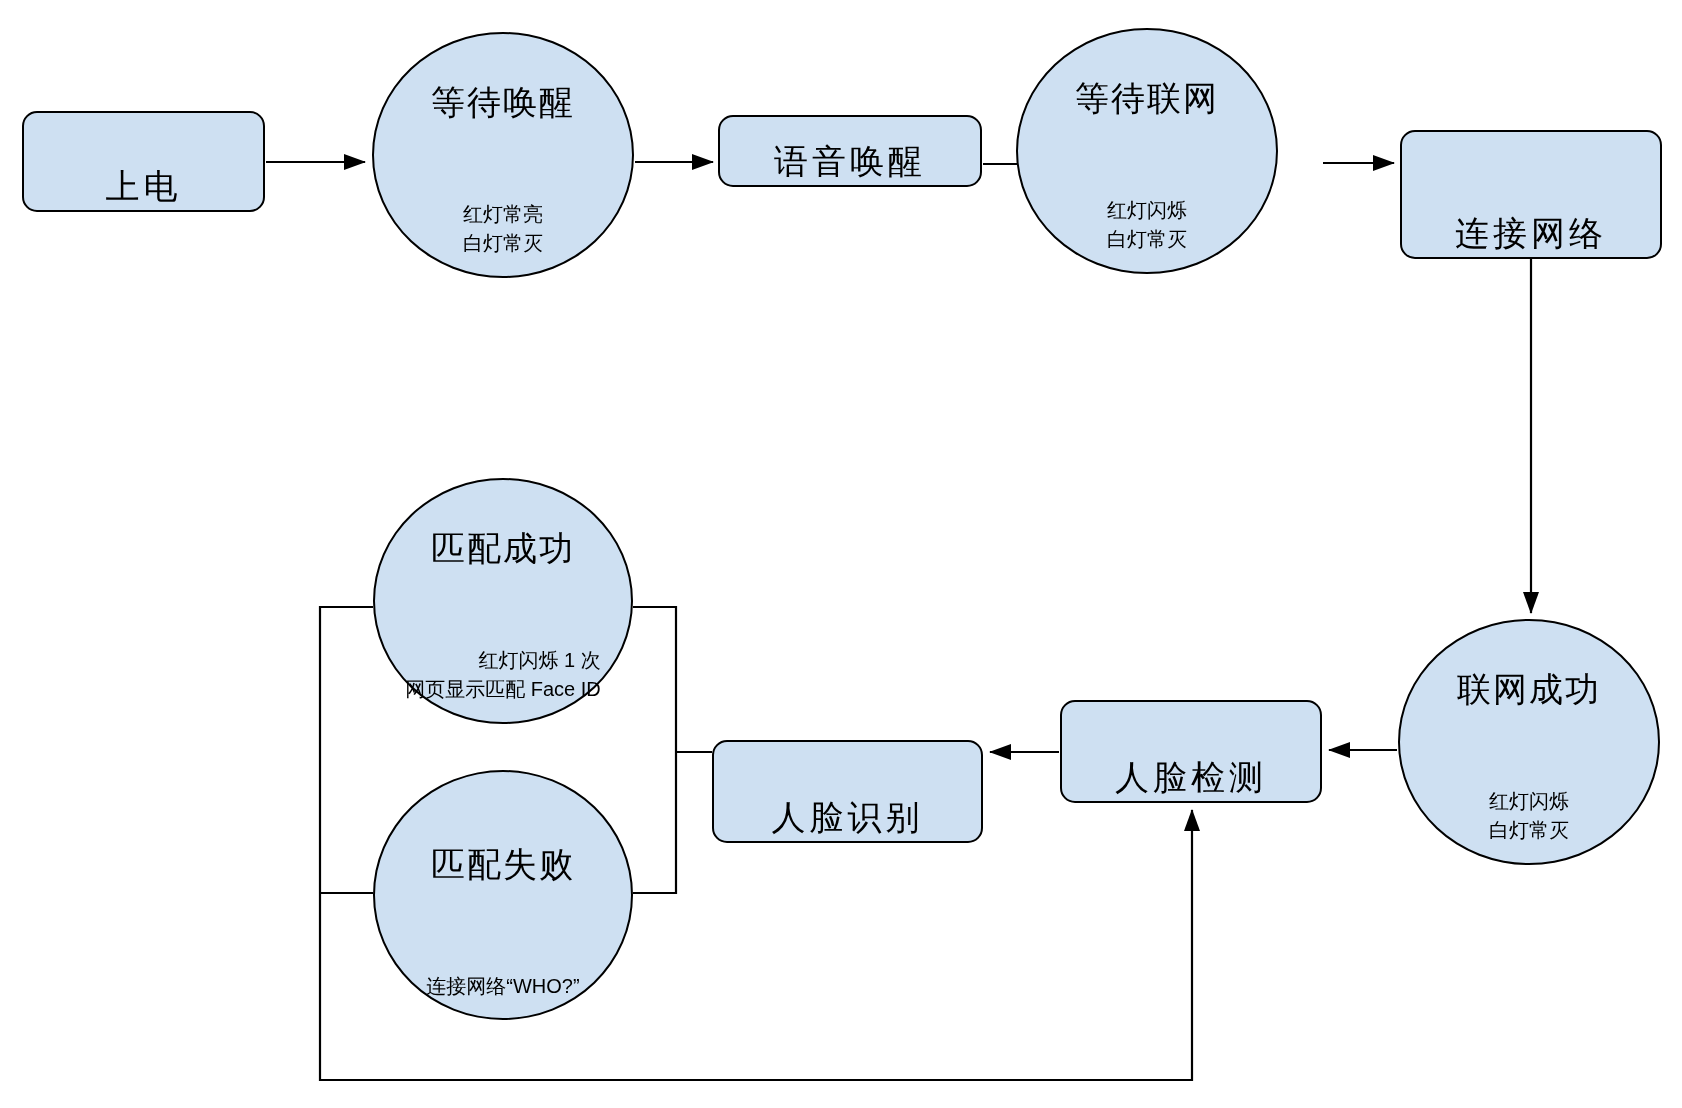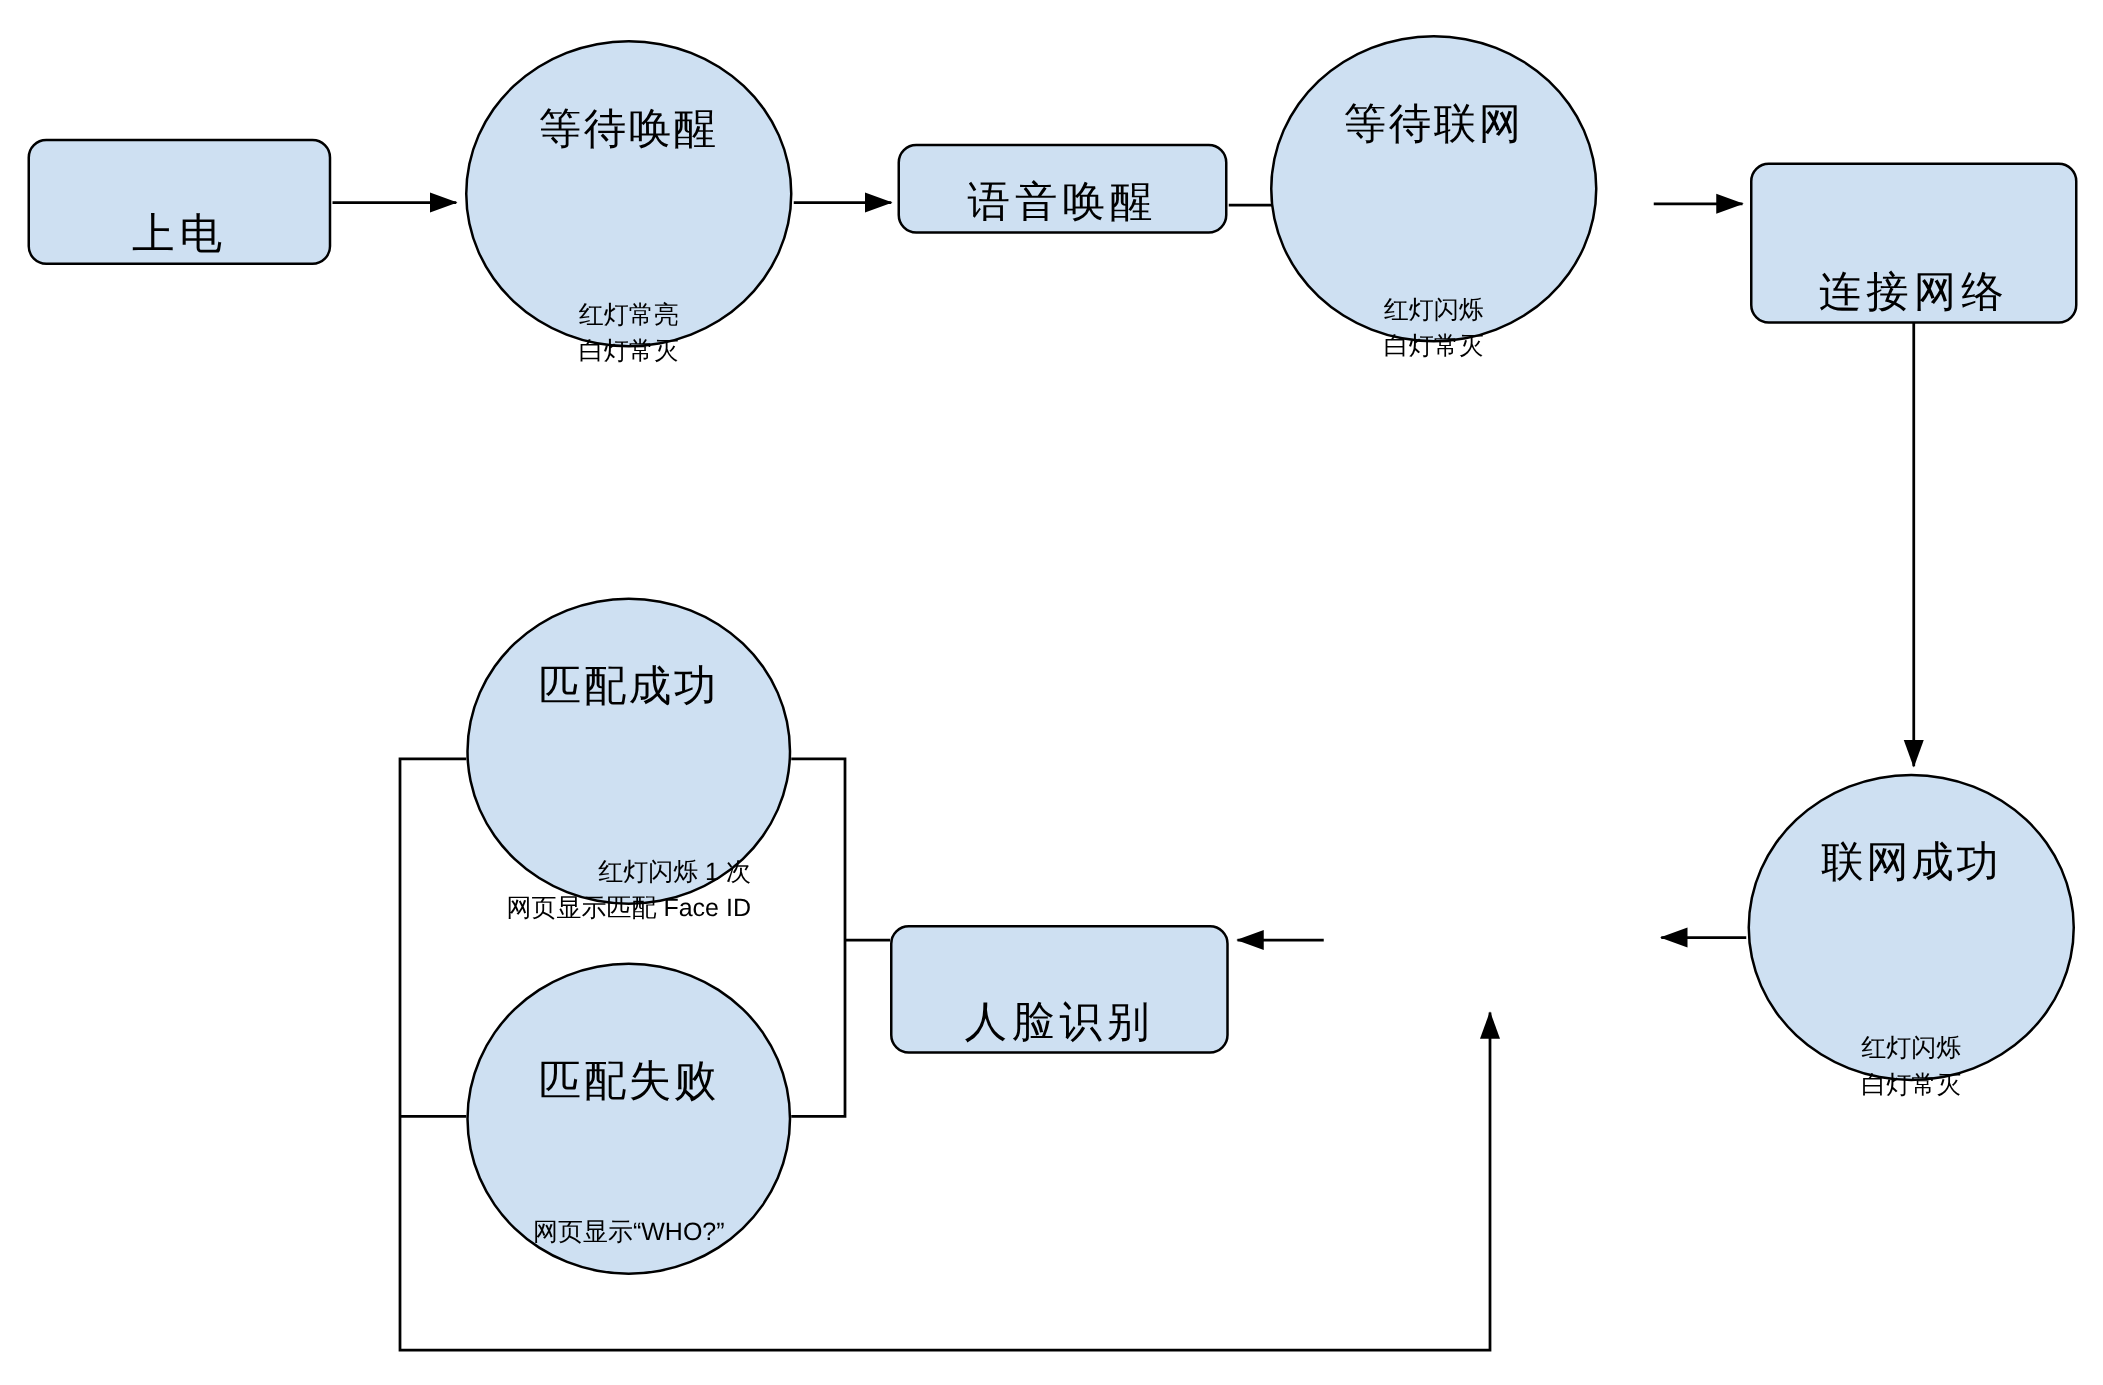--- a/index.html
+++ b/index.html
@@ -46,21 +46,21 @@
     align-items: center;
     text-align: right;
   }
   .ellipse .title {
     margin-top: 46px;
     font-size: 34px;
     letter-spacing: 2px;
     white-space: nowrap;
   }
   .ellipse .notes {
-    margin-top: 112px;
+    margin-top: 74px;
     font-size: 20px;
     line-height: 29px;
     white-space: nowrap;
   }
   .ellipse.low .title { margin-top: 70px; }
   .ellipse.low .notes { margin-top: 84px; }
 </style>
 </head>
 <body>
 
@@ -114,33 +114,36 @@
   </div>
 
   <div class="node ellipse" style="left:1398px; top:619px; width:262px; height:246px">
     <div class="title">联网成功</div>
     <div class="notes">
       <div>红灯闪烁</div>
       <div>白灯常灭</div>
     </div>
   </div>
 
+  <div class="node rect" style="left:1060px; top:700px; width:262px; height:103px">
+    <span class="label">人脸检测</span>
+  </div>
 
   <div class="node rect" style="left:712px; top:740px; width:271px; height:103px">
     <span class="label">人脸识别</span>
   </div>
 
   <div class="node ellipse" style="left:373px; top:478px; width:260px; height:246px">
     <div class="title">匹配成功</div>
     <div class="notes">
       <div>红灯闪烁 1 次</div>
       <div>网页显示匹配 Face ID</div>
     </div>
   </div>
 
   <div class="node ellipse low" style="left:373px; top:770px; width:260px; height:250px">
     <div class="title">匹配失败</div>
     <div class="notes">
-      <div>网页显示“WHO?”</div>
+      <div>连接网络“WHO?”</div>
     </div>
   </div>
 
 </div>
 
 </body></html>

